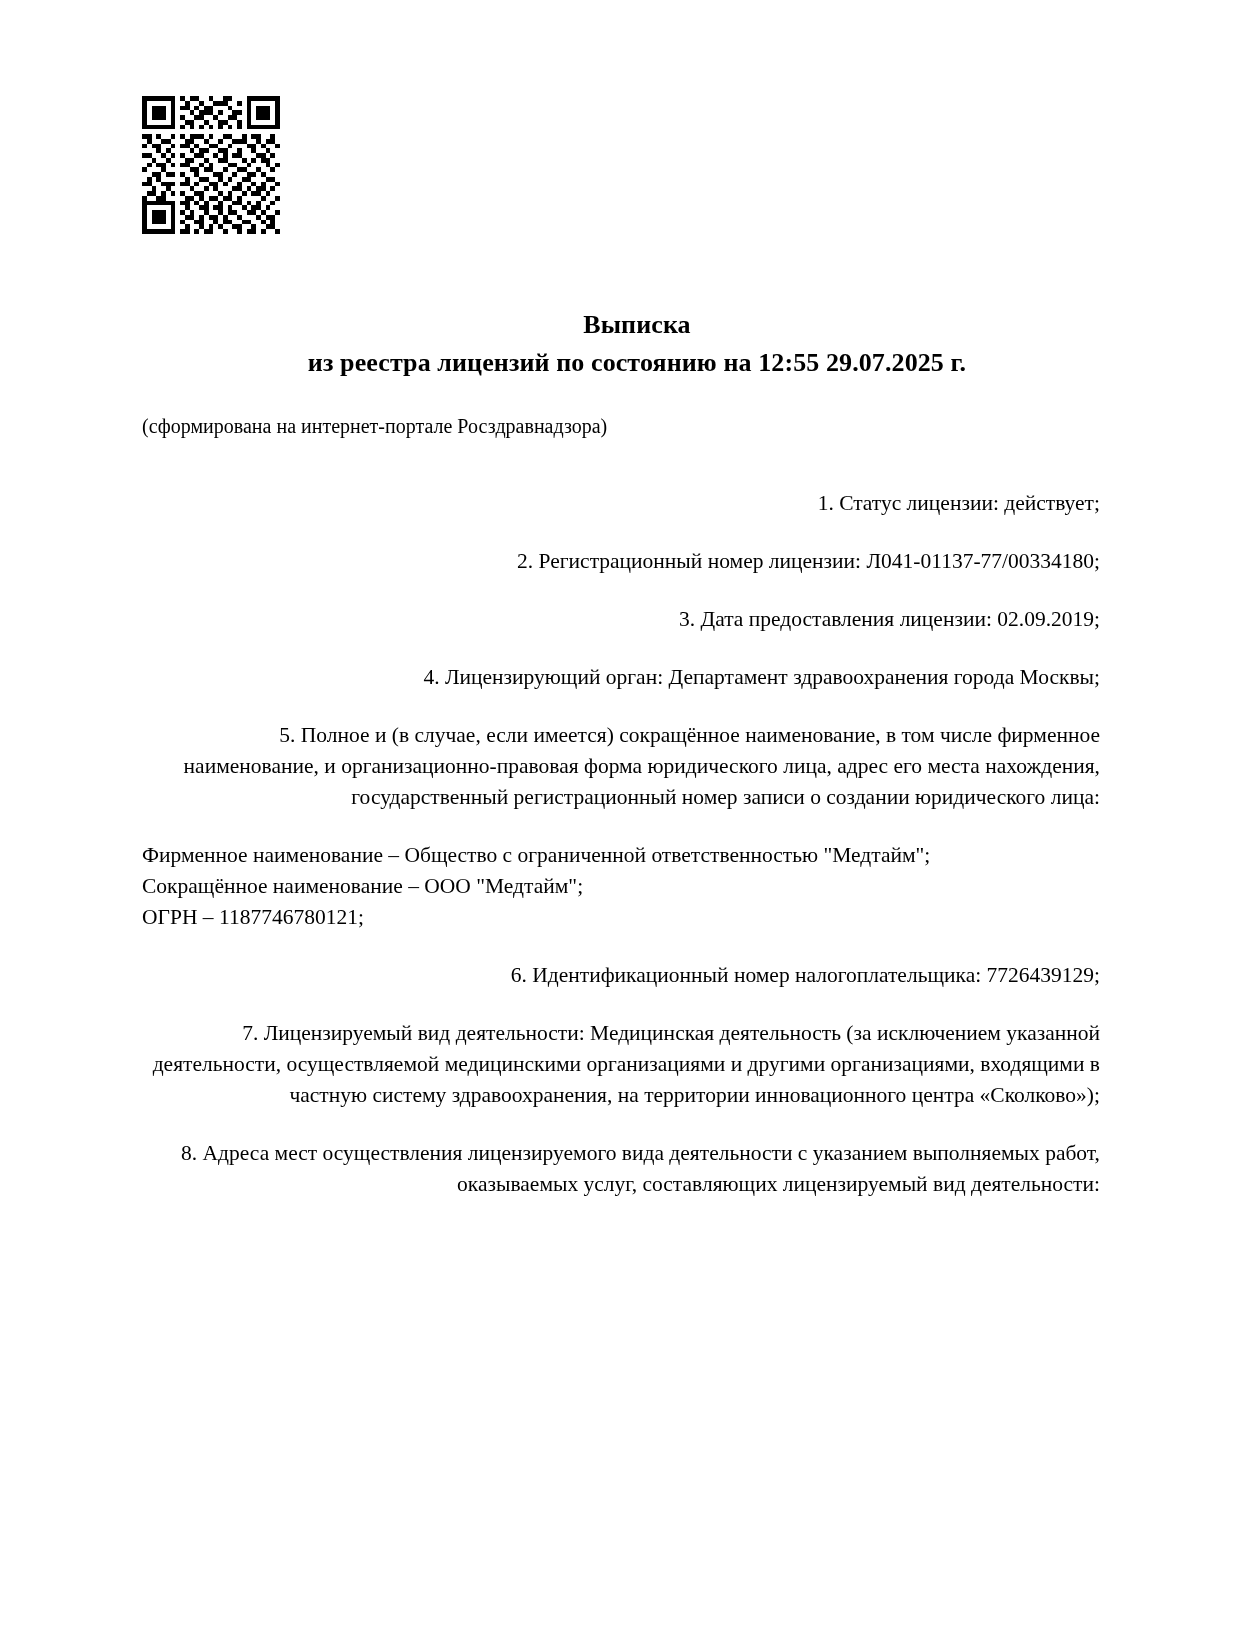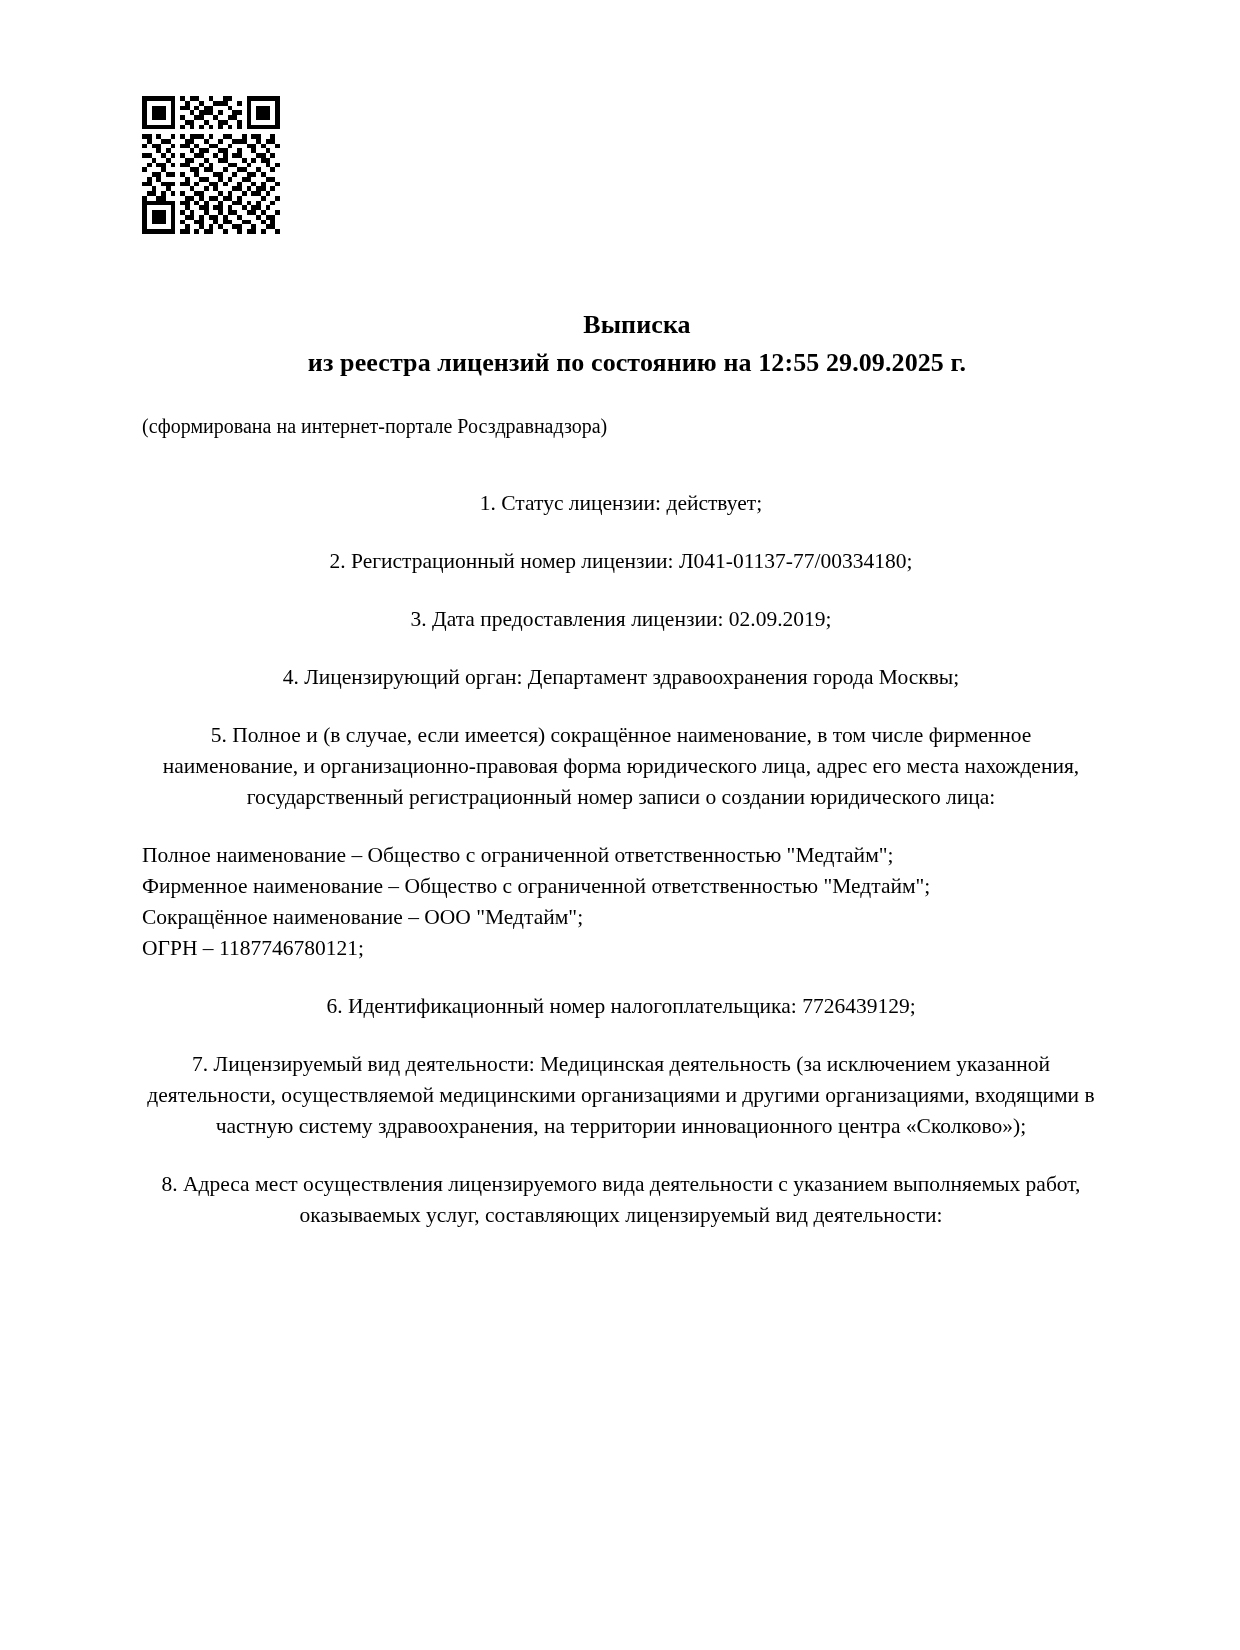--- a/index.html
+++ b/index.html
@@ -62,21 +62,21 @@
   .content {
     position: absolute;
     left: 142px;
     top: 488px;
     width: 958px;
   }
   .para {
     font-size: 21.5px;
     line-height: 31px;
     margin: 0 0 27px 0;
-    text-align: center;
+    text-align: right;
   }
   .block-gap {
     height: 27px;
   }
   .nowrap-lines div {
     font-size: 21.5px;
     line-height: 31px;
   }
 </style>
 </head>
@@ -339,34 +339,33 @@
         <rect x="20" y="28" width="1" height="1"></rect>
           <rect x="22" y="28" width="2" height="1"></rect>
         <rect x="25" y="28" width="1" height="1"></rect>
           <rect x="28" y="28" width="1" height="1"></rect>
       </g>
     </svg>
   </div>
 
   <div class="title-block">
     <div class="title-line">Выписка</div>
-    <div class="title-line">из реестра лицензий по состоянию на 12:55 29.09.2025 г.</div>
+    <div class="title-line">из реестра лицензий по состоянию на 12:55 29.07.2025 г.</div>
   </div>
 
   <div class="subtitle">(сформирована на интернет-портале Росздравнадзора)</div>
 
   <div class="content">
     <p class="para">1. Статус лицензии: действует;</p>
     <p class="para">2. Регистрационный номер лицензии: Л041-01137-77/00334180;</p>
     <p class="para">3. Дата предоставления лицензии: 02.09.2019;</p>
     <p class="para">4. Лицензирующий орган: Департамент здравоохранения города Москвы;</p>
     <p class="para">5. Полное и (в случае, если имеется) сокращённое наименование, в том числе фирменное наименование, и организационно-правовая форма юридического лица, адрес его места нахождения, государственный регистрационный номер записи о создании юридического лица:</p>
 
     <div class="nowrap-lines">
-      <div>Полное наименование – Общество с ограниченной ответственностью "Медтайм";</div>
       <div>Фирменное наименование – Общество с ограниченной ответственностью "Медтайм";</div>
       <div>Сокращённое наименование – ООО "Медтайм";</div>
       <div>ОГРН – 1187746780121;</div>
     </div>
 
     <div class="block-gap"></div>
 
     <p class="para">6. Идентификационный номер налогоплательщика: 7726439129;</p>
     <p class="para">7. Лицензируемый вид деятельности: Медицинская деятельность (за исключением указанной деятельности, осуществляемой медицинскими организациями и другими организациями, входящими в частную систему здравоохранения, на территории инновационного центра «Сколково»);</p>
     <p class="para">8. Адреса мест осуществления лицензируемого вида деятельности с указанием выполняемых работ, оказываемых услуг, составляющих лицензируемый вид деятельности:</p>

